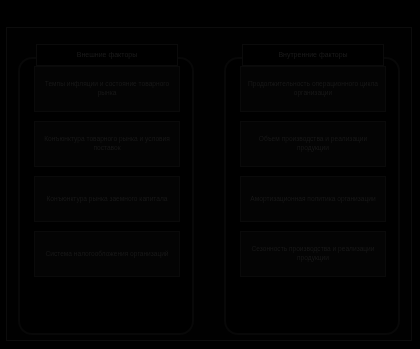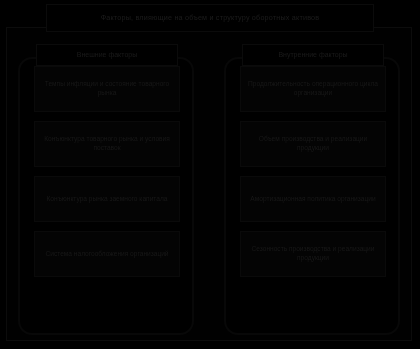--- a/index.html
+++ b/index.html
@@ -109,23 +109,20 @@
     color:#181818;
   }
 </style>
 </head>
 <body>
 
 <div class="canvas">
 
   <div class="outer-frame"></div>
 
-  <div class="title-banner">
-    <div class="title-text">Факторы, влияющие на объем и структуру оборотных активов</div>
-  </div>
 
   <div class="columns">
 
     <div class="column left">
       <div class="col-body"></div>
       <div class="col-header">
         <div class="col-header-text">Внешние факторы</div>
       </div>
       <div class="items">
         <div class="item-box">

